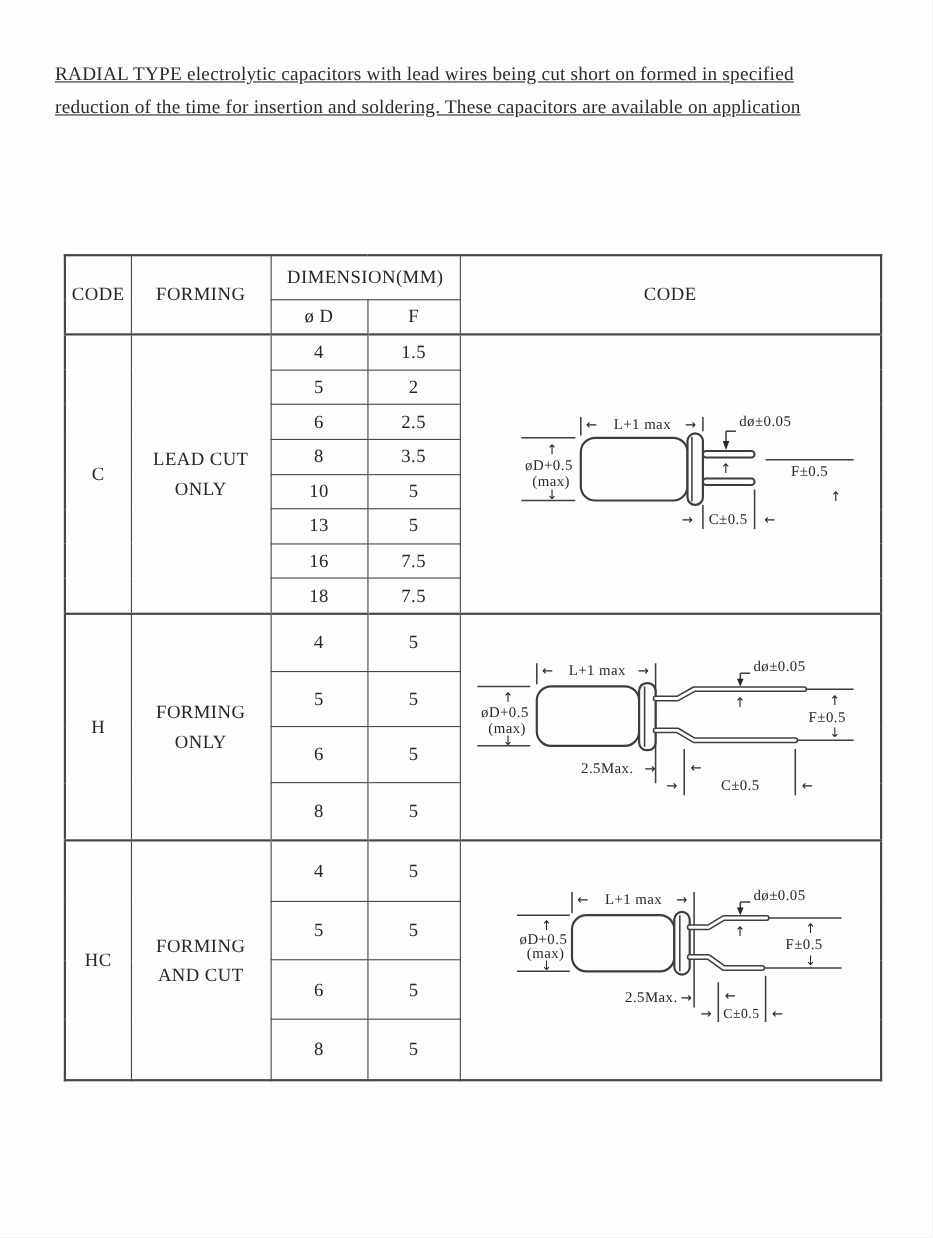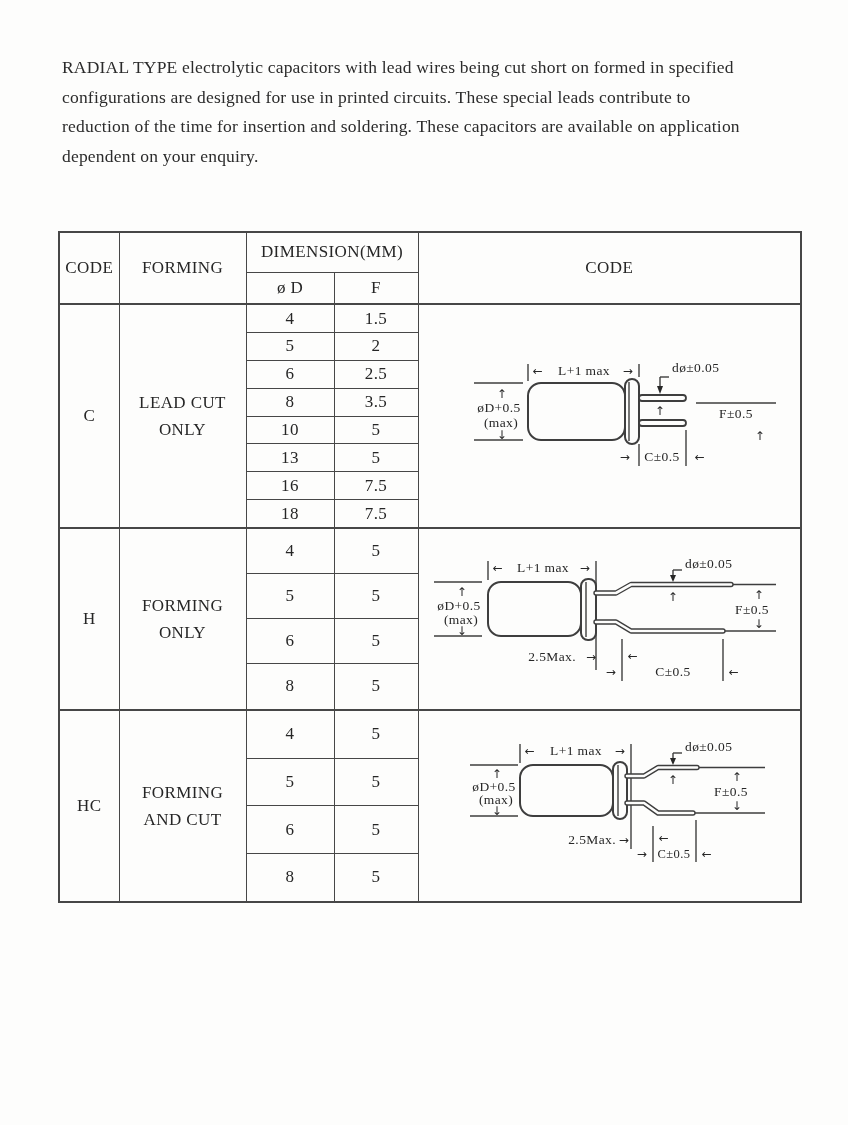--- a/index.html
+++ b/index.html
@@ -3,25 +3,25 @@
 <meta charset="utf-8">
 <style>
   * { margin:0; padding:0; box-sizing:border-box; }
   html,body { background:#e8e8e8; }
   .page {
     position:relative; width:848px; height:1125px;
     background:#fdfdfc; overflow:hidden;
     font-family:"Liberation Serif", serif; color:#2b2b2b;
   }
   
-  .intro { position:absolute; left:62px; top:53px; width:745px; }
+  .intro { position:absolute; left:50px; top:53px; width:745px;text-decoration:underline; }
   .intro-line { font-size:17.5px; line-height:29.5px; white-space:nowrap; letter-spacing:0.2px; }
   
   .cap-table {
-    position:absolute; left:58px; top:231px; width:742px; height:672px;
+    position:absolute; left:58px; top:231px; width:742px; height:752px;
     border-collapse:collapse; table-layout:fixed;
     border:2px solid #474747;
   }
   .cap-table td { border:1px solid #474747; text-align:center; vertical-align:middle;
                   font-size:17px; letter-spacing:0.4px; color:#262626; }
   .hr1 td { height:40px; }
   .hr2 td { height:32px;margin-top:32px; }
   thead .hr2 td { border-bottom-width:2px; }
   tr.sec-first td { border-top-width:2px; }
   .method-cell div { line-height:27px;font-family:Liberation Serif, serif; }
@@ -42,23 +42,21 @@
   .arr { font-family:"DejaVu Sans", sans-serif; font-size:12px; fill:#272727; }
   .ah  { fill:#272727; }
 </style>
 </head>
 <body>
 
 <div class="page">
 
   <div class="intro">
     <div class="intro-line">RADIAL TYPE electrolytic capacitors with lead wires being cut short on formed in specified</div>
-    <div class="intro-line">configurations are designed for use in printed circuits. These special leads contribute to</div>
     <div class="intro-line">reduction of the time for insertion and soldering. These capacitors are available on application</div>
-    <div class="intro-line">dependent on your enquiry.</div>
   </div>
 
   <table class="cap-table">
     <colgroup>
       <col style="width:60px">
         <col style="width:127px">
         <col style="width:88px">
         <col style="width:84px">
         <col style="width:383px">
     </colgroup>

